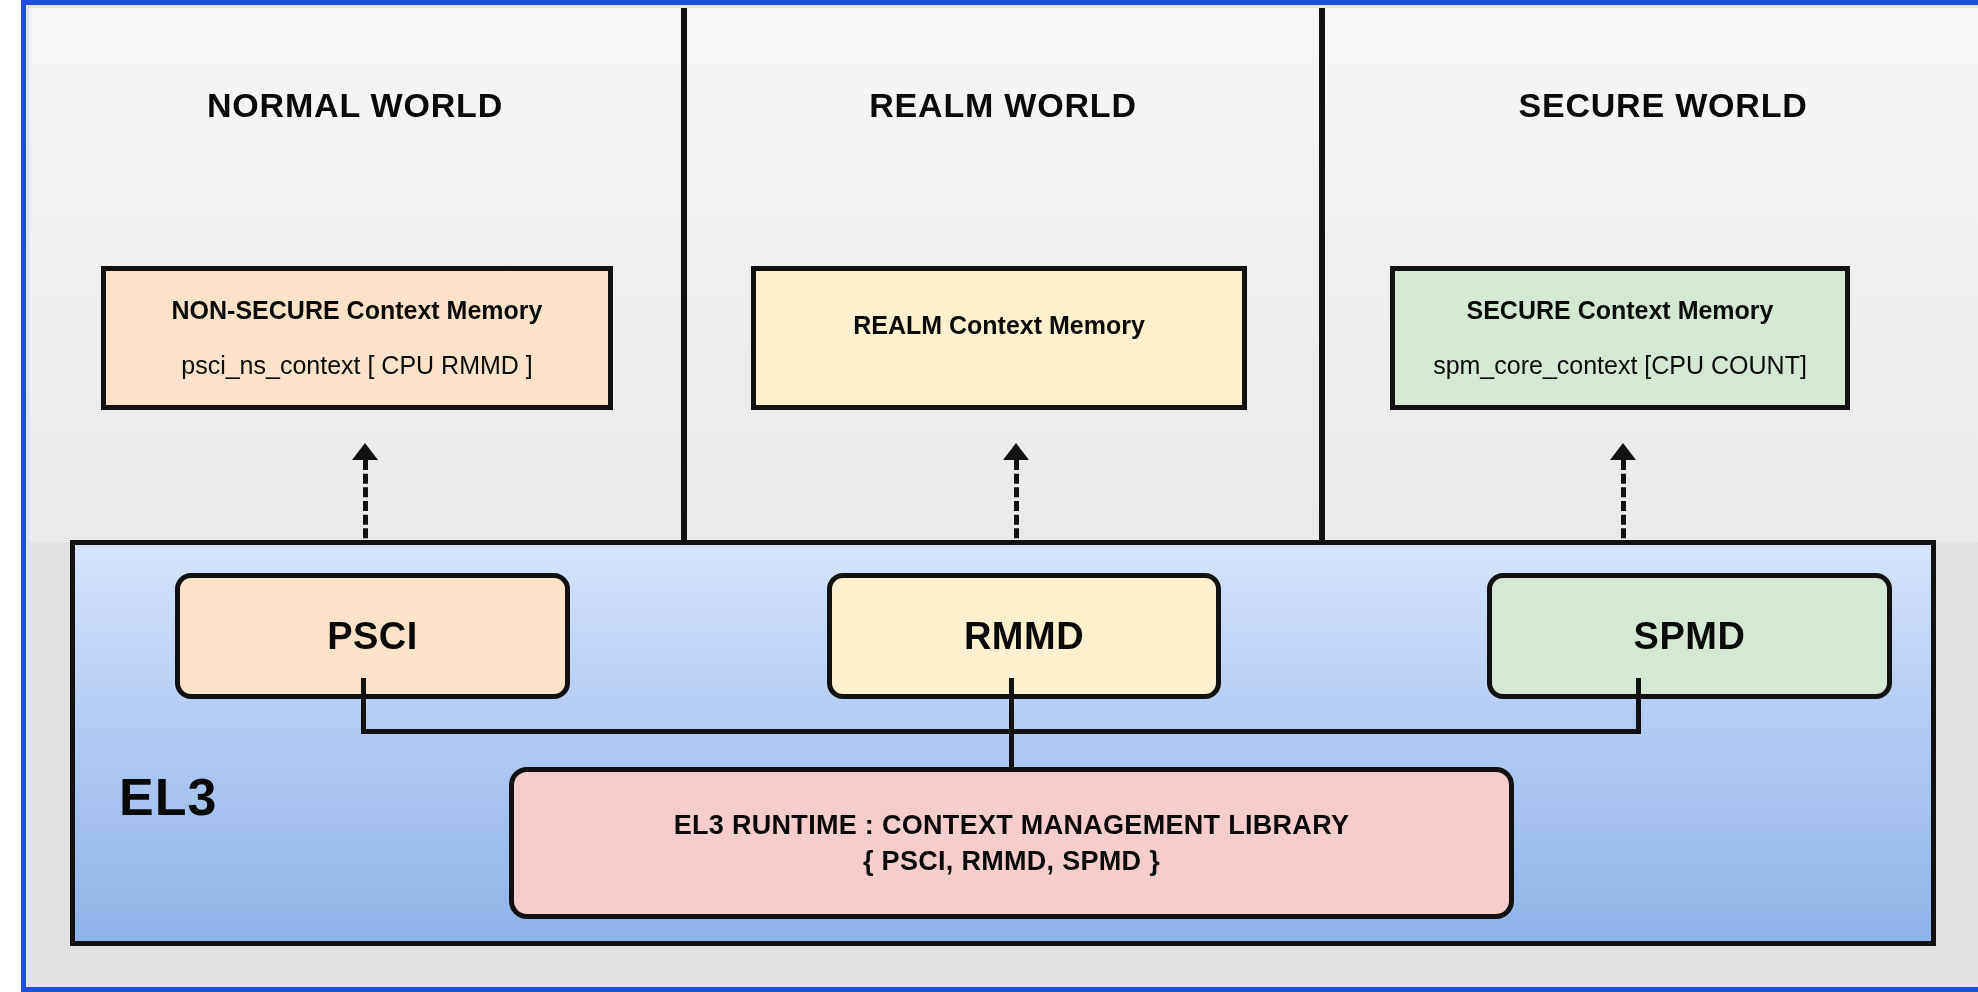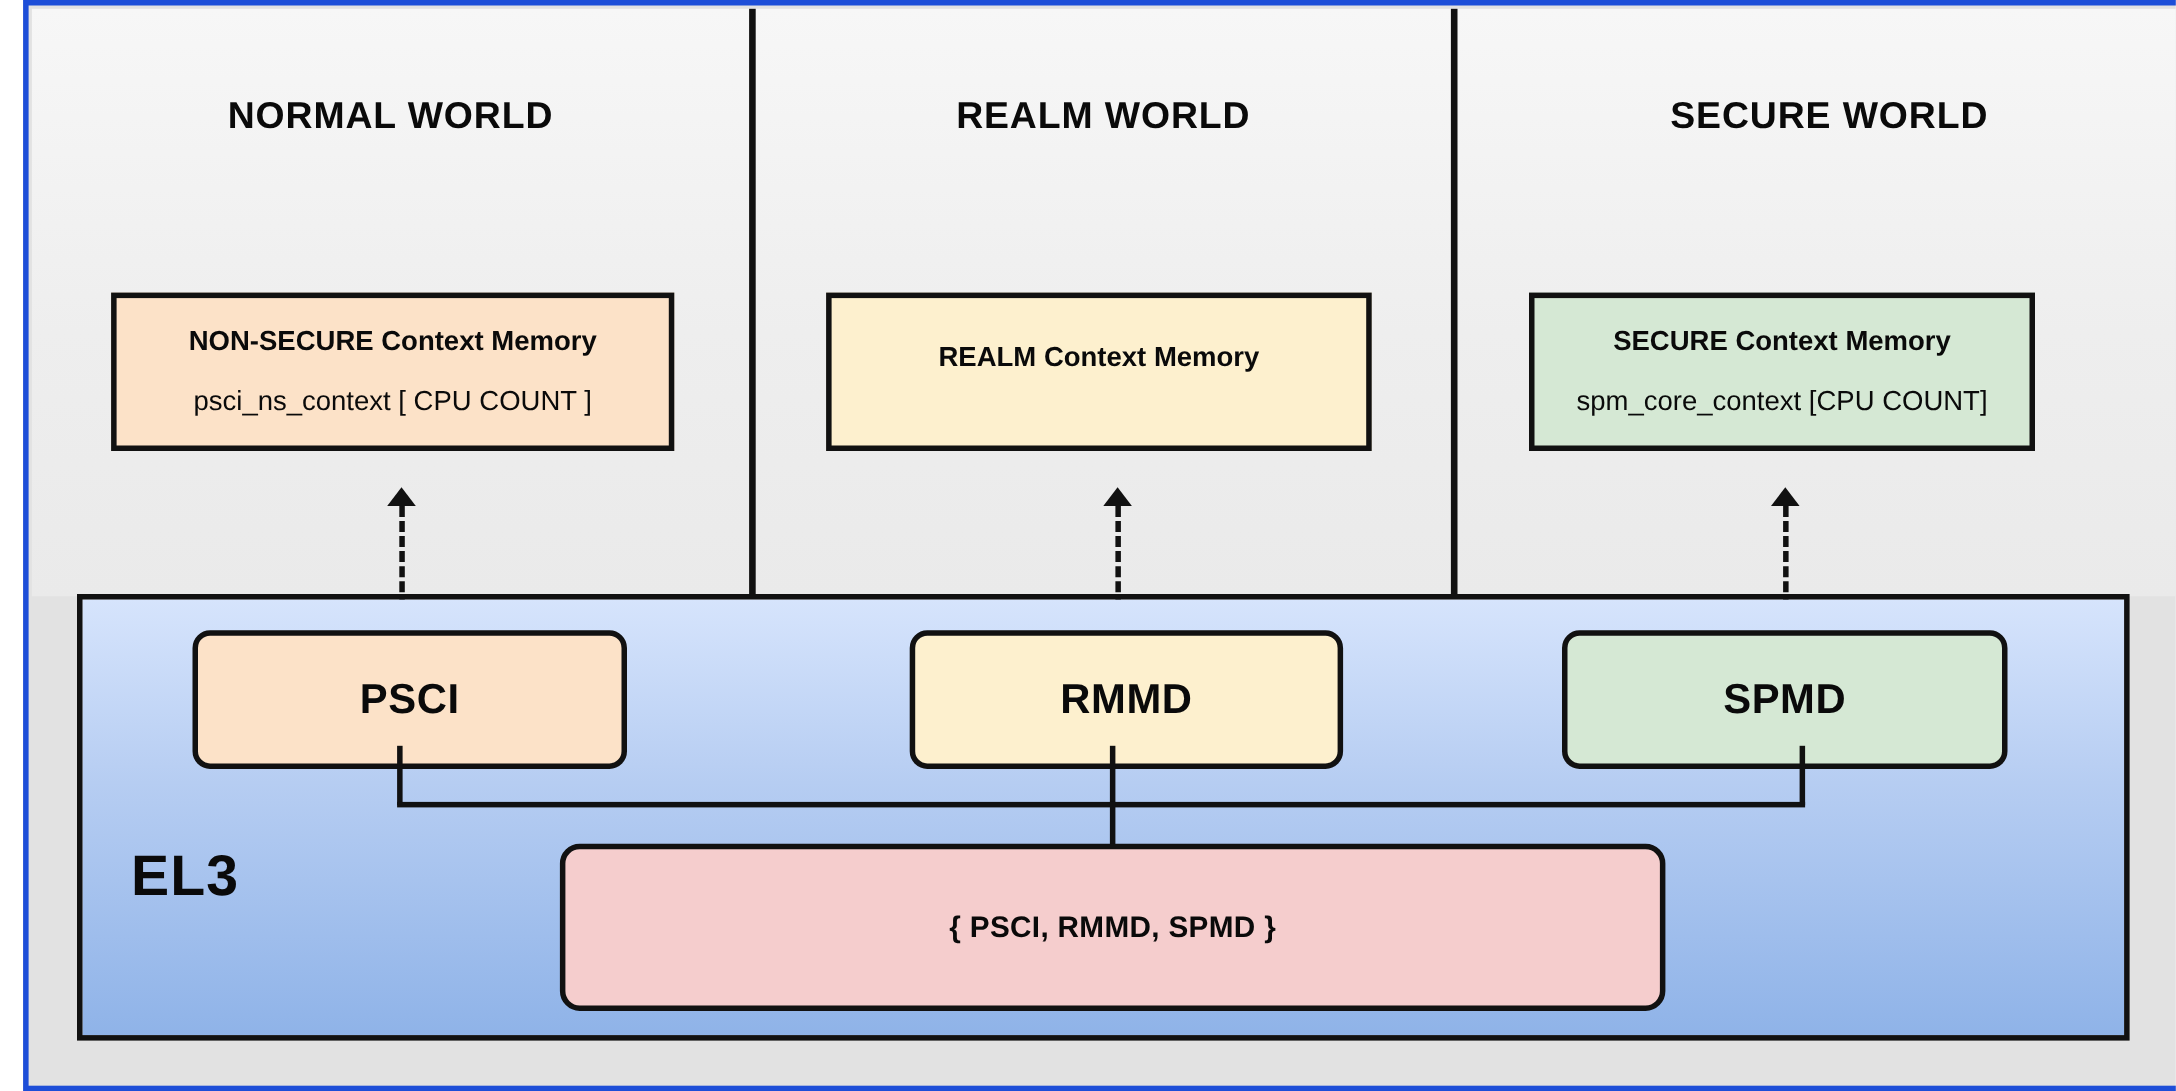--- a/index.html
+++ b/index.html
@@ -139,21 +139,21 @@
     box-sizing: border-box;
     display: flex;
     align-items: center;
     justify-content: center;
     font-size: 38px;
     font-weight: bold;
     letter-spacing: 0.5px;
   }
   #pill-psci { left: 100px;  width: 395px; background: #fce2c8; }
   #pill-rmmd { left: 752px;  width: 394px; background: #fdf0ce; }
-  #pill-spmd { left: 1345px; width: 405px; background: #d5e8d4; }
+  #pill-spmd { left: 1412px; width: 405px; background: #d5e8d4; }
 
   
   .wire { position: absolute; background: #111111; }
   #wire-psci-v   { left: 286px;  top: 133px; width: 5px;  height: 54px; }
   #wire-rmmd-v   { left: 934px;  top: 133px; width: 5px;  height: 54px; }
   #wire-spmd-v   { left: 1561px; top: 133px; width: 5px;  height: 54px; }
   #wire-bus-h    { left: 286px;  top: 184px; width: 1280px; height: 5px; }
   #wire-bus-drop { left: 934px;  top: 184px; width: 5px;  height: 42px; }
 
   
@@ -189,21 +189,21 @@
 
     <div class="world-divider" id="divider-1"></div>
     <div class="world-divider" id="divider-2"></div>
 
     <div class="world-title" id="world-title-normal">NORMAL WORLD</div>
     <div class="world-title" id="world-title-realm">REALM WORLD</div>
     <div class="world-title" id="world-title-secure">SECURE WORLD</div>
 
     <div class="ctx-box" id="ctx-box-normal">
       <div class="ctx-title">NON-SECURE Context Memory</div>
-      <div class="ctx-sub">psci_ns_context  [ CPU COUNT ]</div>
+      <div class="ctx-sub">psci_ns_context  [ CPU RMMD ]</div>
     </div>
 
     <div class="ctx-box" id="ctx-box-realm">
       <div class="ctx-title">REALM Context Memory</div>
     </div>
 
     <div class="ctx-box" id="ctx-box-secure">
       <div class="ctx-title">SECURE Context Memory</div>
       <div class="ctx-sub">spm_core_context  [CPU COUNT]</div>
     </div>
@@ -229,17 +229,18 @@
     <div class="pill" id="pill-rmmd">RMMD</div>
     <div class="pill" id="pill-spmd">SPMD</div>
 
     <div class="wire" id="wire-psci-v"></div>
     <div class="wire" id="wire-rmmd-v"></div>
     <div class="wire" id="wire-spmd-v"></div>
     <div class="wire" id="wire-bus-h"></div>
     <div class="wire" id="wire-bus-drop"></div>
 
     <div id="runtime-box">
+      <div class="runtime-line">EL3 RUNTIME : CONTEXT MANAGEMENT LIBRARY</div>
       <div class="runtime-line">{ PSCI, RMMD, SPMD }</div>
     </div>
   </div>
 
 </div>
 
 </body></html>

